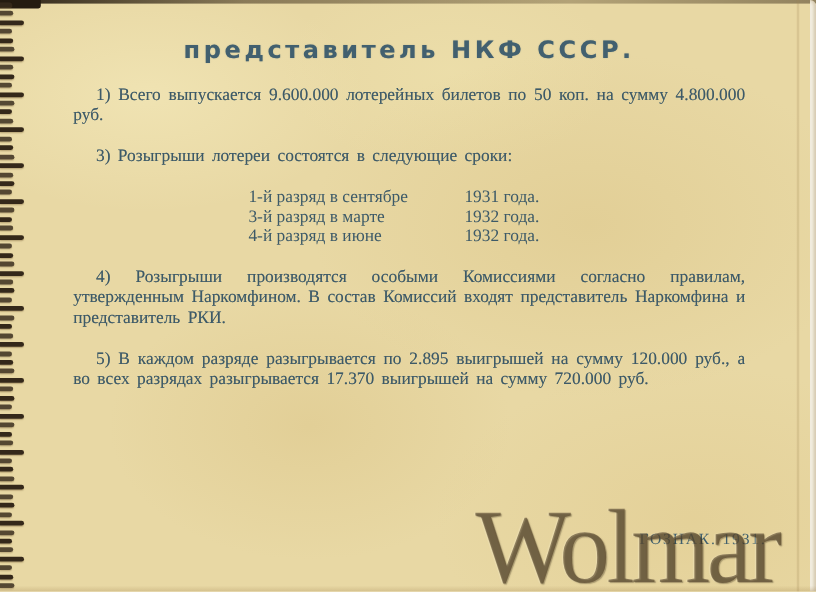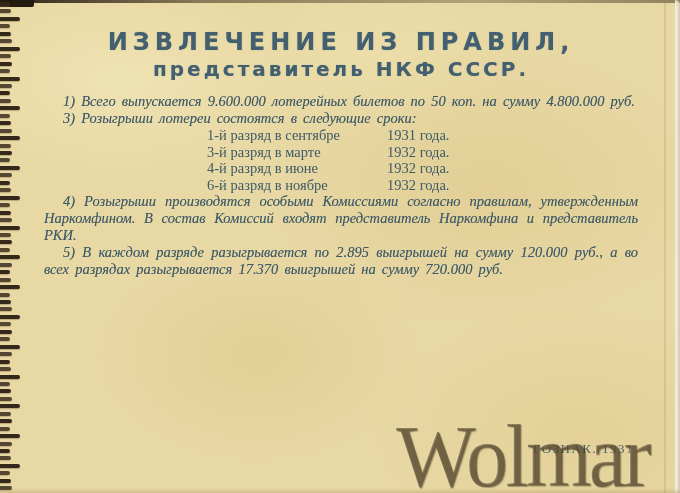--- a/index.html
+++ b/index.html
@@ -63,24 +63,23 @@
     color: #42606f; line-height: 28px;
     text-shadow: 0 0 1px rgba(66,96,111,0.4);
   }
   .title-line2 {
     font-family: "DejaVu Sans", sans-serif;
     font-weight: bold; font-size: 20px; letter-spacing: 3px;
     color: #42606f; line-height: 26px;
     text-shadow: 0 0 1px rgba(66,96,111,0.4);
   }
   .body-text p {
-    margin: 0; font-size: 14.5px; line-height: 17px;
+    margin: 17px; font-size: 14.5px; line-height: 17px;
     text-align: justify; text-indent: 19px; word-spacing: 2.5px;
     text-shadow: 0 0 0.5px rgba(61,90,104,0.5);
-    font-style: italic;
   }
   .schedule { margin-left: 163px; }
   .sched-row { font-size: 14.5px; line-height: 16.6px; white-space: nowrap; }
   .sched-left { display: inline-block; width: 180px; }
   .imprint {
     position: absolute; left: 533px; top: 441px;
     font-size: 13px; letter-spacing: 1.5px; color: #40606e;
     white-space: nowrap; z-index: 2;
   }
   .watermark {
@@ -168,41 +167,37 @@
       <div class="dash" style="top: 478.8px; width: 11px; opacity: 1;"></div>
       <div class="dash" style="top: 486.25px; width: 12px; opacity: 0.82;"></div>
     </div>
   <div class="right-crease"></div>
   <div class="right-edge"></div>
   <div class="bottom-shade"></div>
 
   <div class="content">
 
     <div class="title">
-      <div class="title-line1">ИЗВЛЕЧЕНИЕ ИЗ ПРАВИЛ,</div>
       <div class="title-line2">представитель НКФ СССР.</div>
     </div>
 
     <div class="body-text">
       <p>1) Всего выпускается 9.600.000 лотерейных билетов по 50 коп. на сумму 4.800.000 руб.</p>
       <p>3) Розыгрыши лотереи состоятся в следующие сроки:</p>
 
       <div class="schedule">
         <div class="sched-row">
           <span class="sched-left">1-й разряд в сентябре</span><span>1931 года.</span>
         </div>
         <div class="sched-row">
           <span class="sched-left">3-й разряд в марте</span><span>1932 года.</span>
         </div>
         <div class="sched-row">
           <span class="sched-left">4-й разряд в июне</span><span>1932 года.</span>
         </div>
-        <div class="sched-row">
-          <span class="sched-left">6-й разряд в ноябре</span><span>1932 года.</span>
-        </div>
       </div>
 
       <p>4) Розыгрыши производятся особыми Комиссиями согласно правилам, утвержденным Наркомфином. В состав Комиссий входят представитель Наркомфина и представитель РКИ.</p>
       <p>5) В каждом разряде разыгрывается по 2.895 выигрышей на сумму 120.000 руб., а во всех разрядах разыгрывается 17.370 выигрышей на сумму 720.000 руб.</p>
     </div>
   </div>
 
   <div class="imprint">ГОЗНАК. 1931.</div>
 
   <div class="watermark">Wolmar</div>

